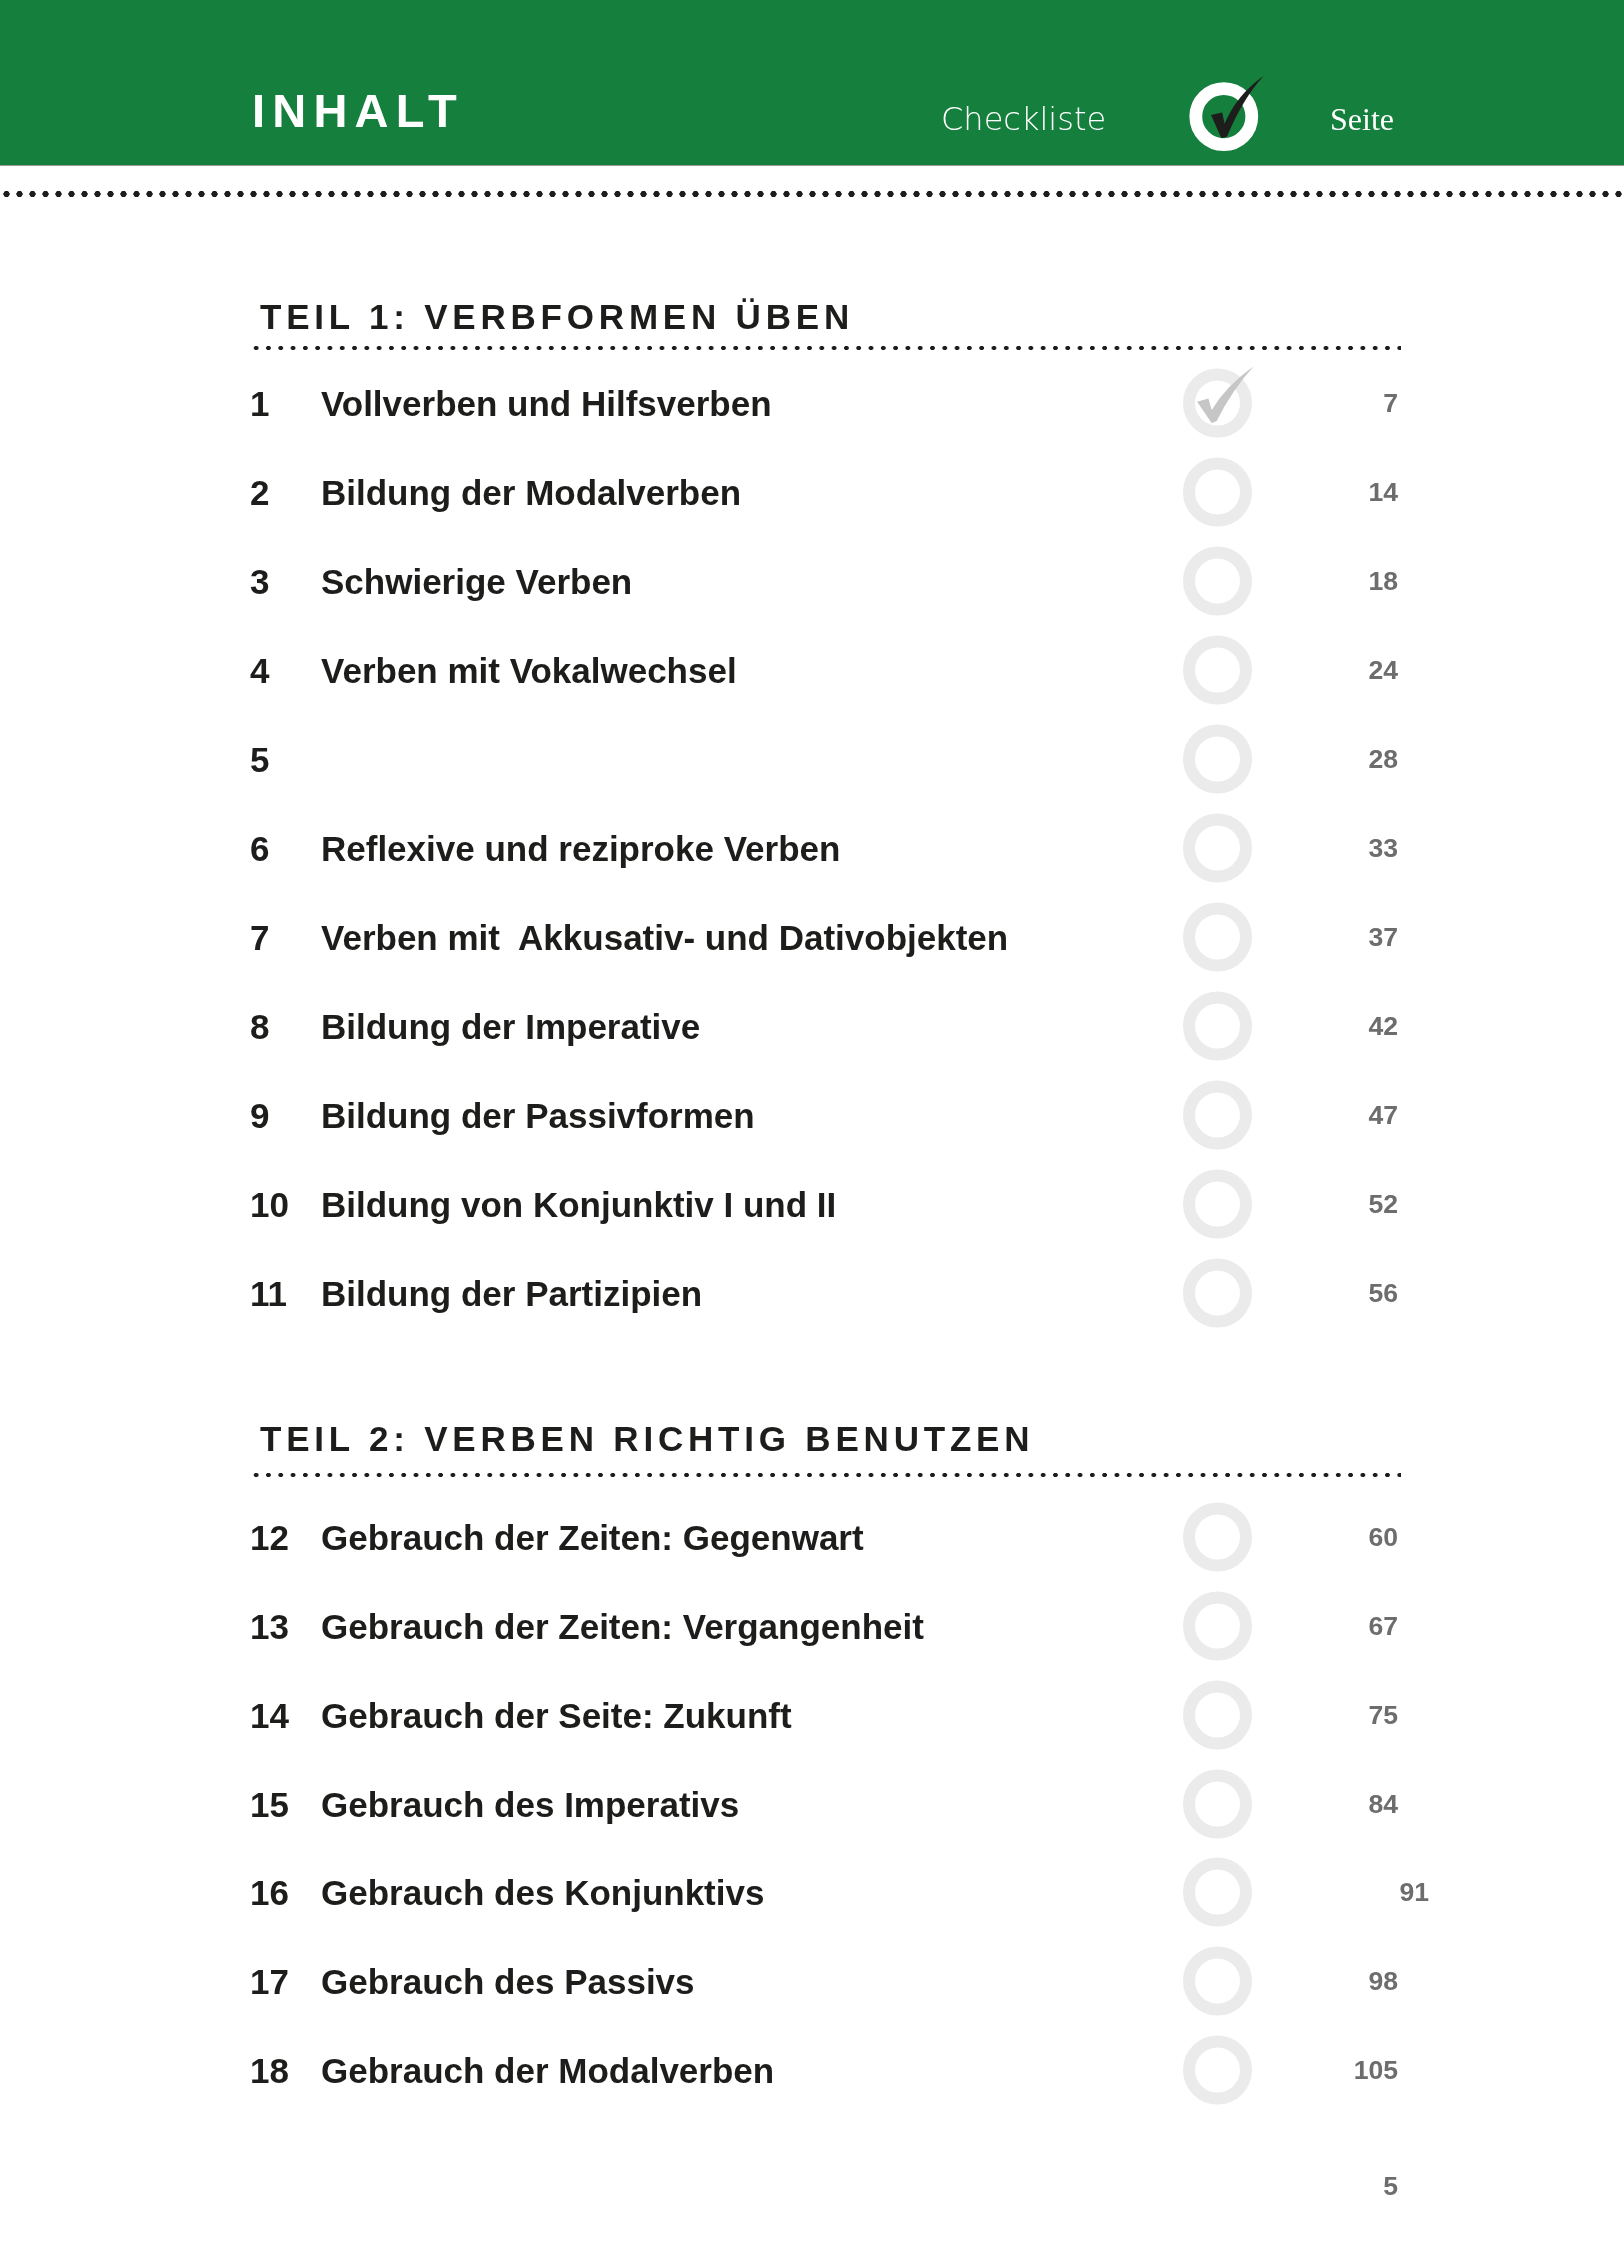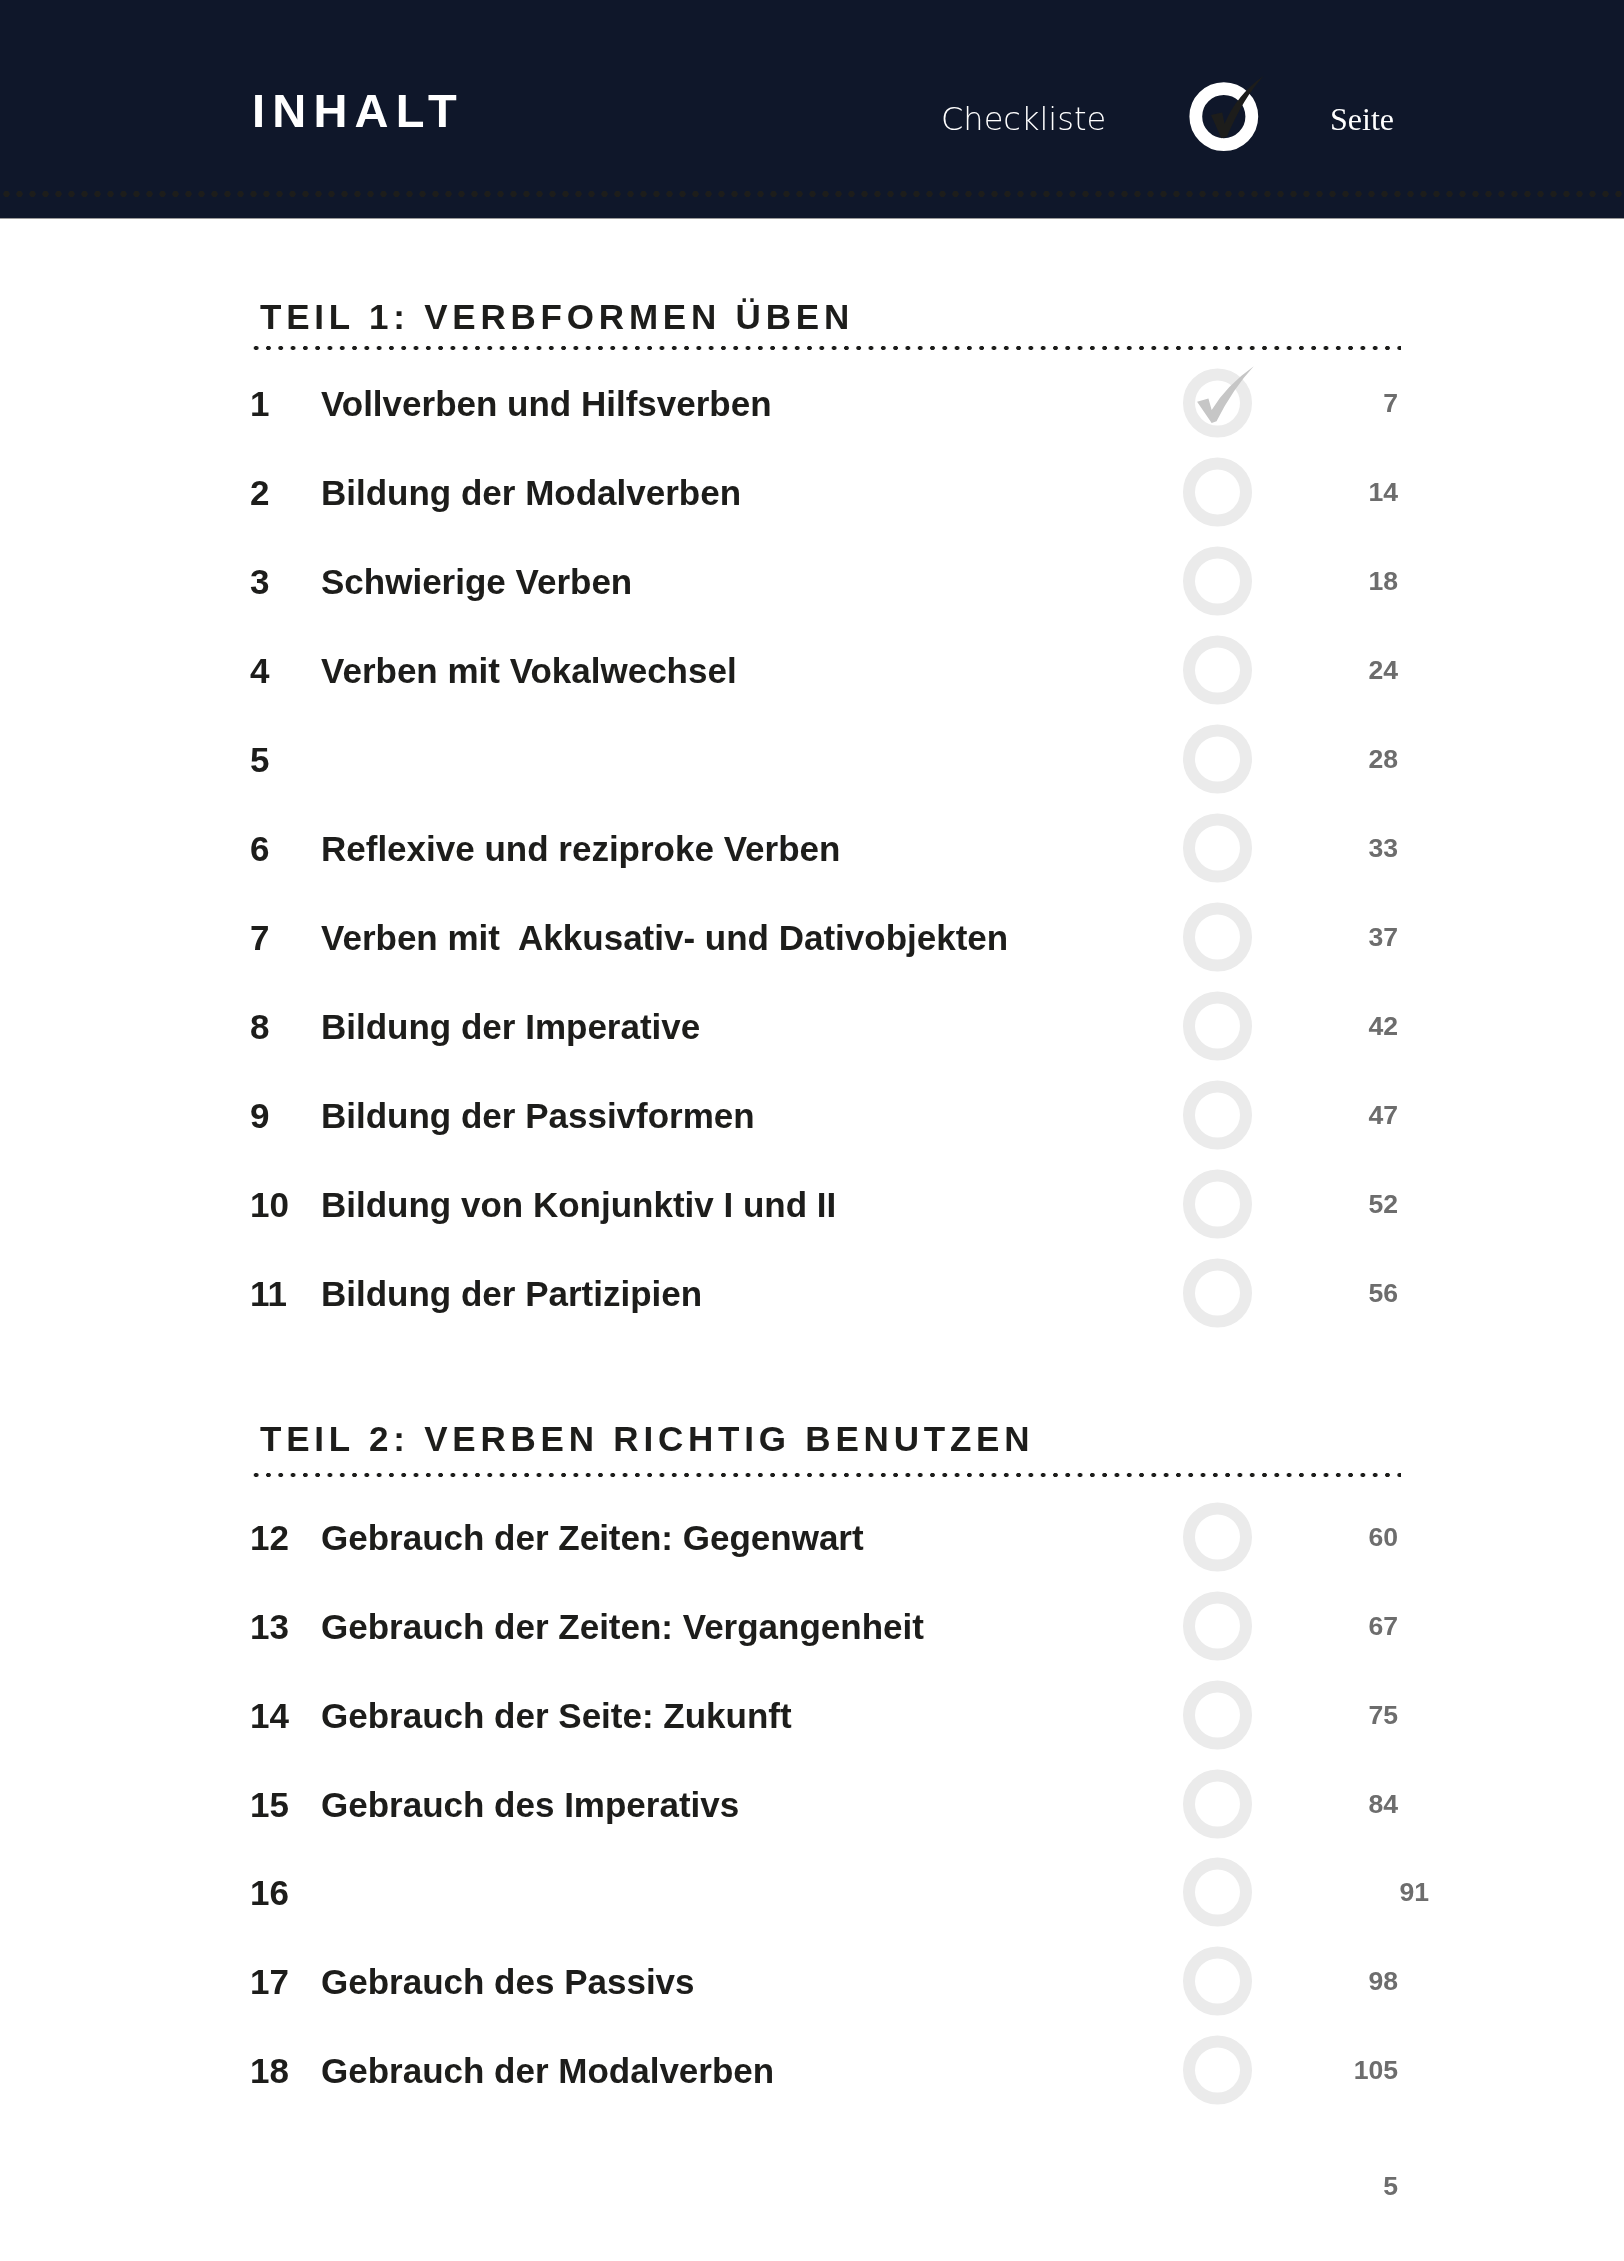--- a/index.html
+++ b/index.html
@@ -1,22 +1,22 @@
 <!DOCTYPE html>
 <html style="font-size:13px"><head>
 <meta charset="utf-8">
 <style>
   html, body { margin: 0; padding: 0; }
   body {
     width: 1624px; height: 2261px; position: relative; overflow: hidden;
     background: #ffffff; font-family: "Liberation Sans", sans-serif; color: #1d1d1b;
   }
   .header {
-    position: absolute; left: 0; top: 0; width: 1624px; height: 219px;
-    background: #0f172a; border-bottom: 1.6px solid #9a9a9a; box-sizing: border-box;
+    position: absolute; left: 0; top: 0; width: 1624px; height: 166px;
+    background: #15803d; border-bottom: 1.6px solid #9a9a9a; box-sizing: border-box;
   }
   .header-title {
     position: absolute; left: 252px; top: 87px; font-size: 47px; font-weight: bold;
     letter-spacing: 7.2px; color: #ffffff; line-height: 1;
   }
   .header-col-label {
     position: absolute; top: 103px; font-size: 32px; color: #ffffff; line-height: 1;
     font-family: "DejaVu Sans", sans-serif; font-weight: 300;
   }
   .header-check-label { left: 941px; }
@@ -201,20 +201,21 @@
     <div class="toc-row" style="top: 1759px;">
       <span class="toc-num">15</span>
       <span class="toc-title">Gebrauch des Imperativs</span>
       <div class="toc-check">
         <div class="ring"></div>
       </div>
       <span class="toc-page">84</span>
     </div>
     <div class="toc-row" style="top: 1847px; padding-left: 31px;">
       <span class="toc-num">16</span>
+      <span class="toc-title">Gebrauch des Konjunktivs</span>
       <div class="toc-check">
         <div class="ring"></div>
       </div>
       <span class="toc-page">91</span>
     </div>
     <div class="toc-row" style="top: 1936px;">
       <span class="toc-num">17</span>
       <span class="toc-title">Gebrauch des Passivs</span>
       <div class="toc-check">
         <div class="ring"></div>

